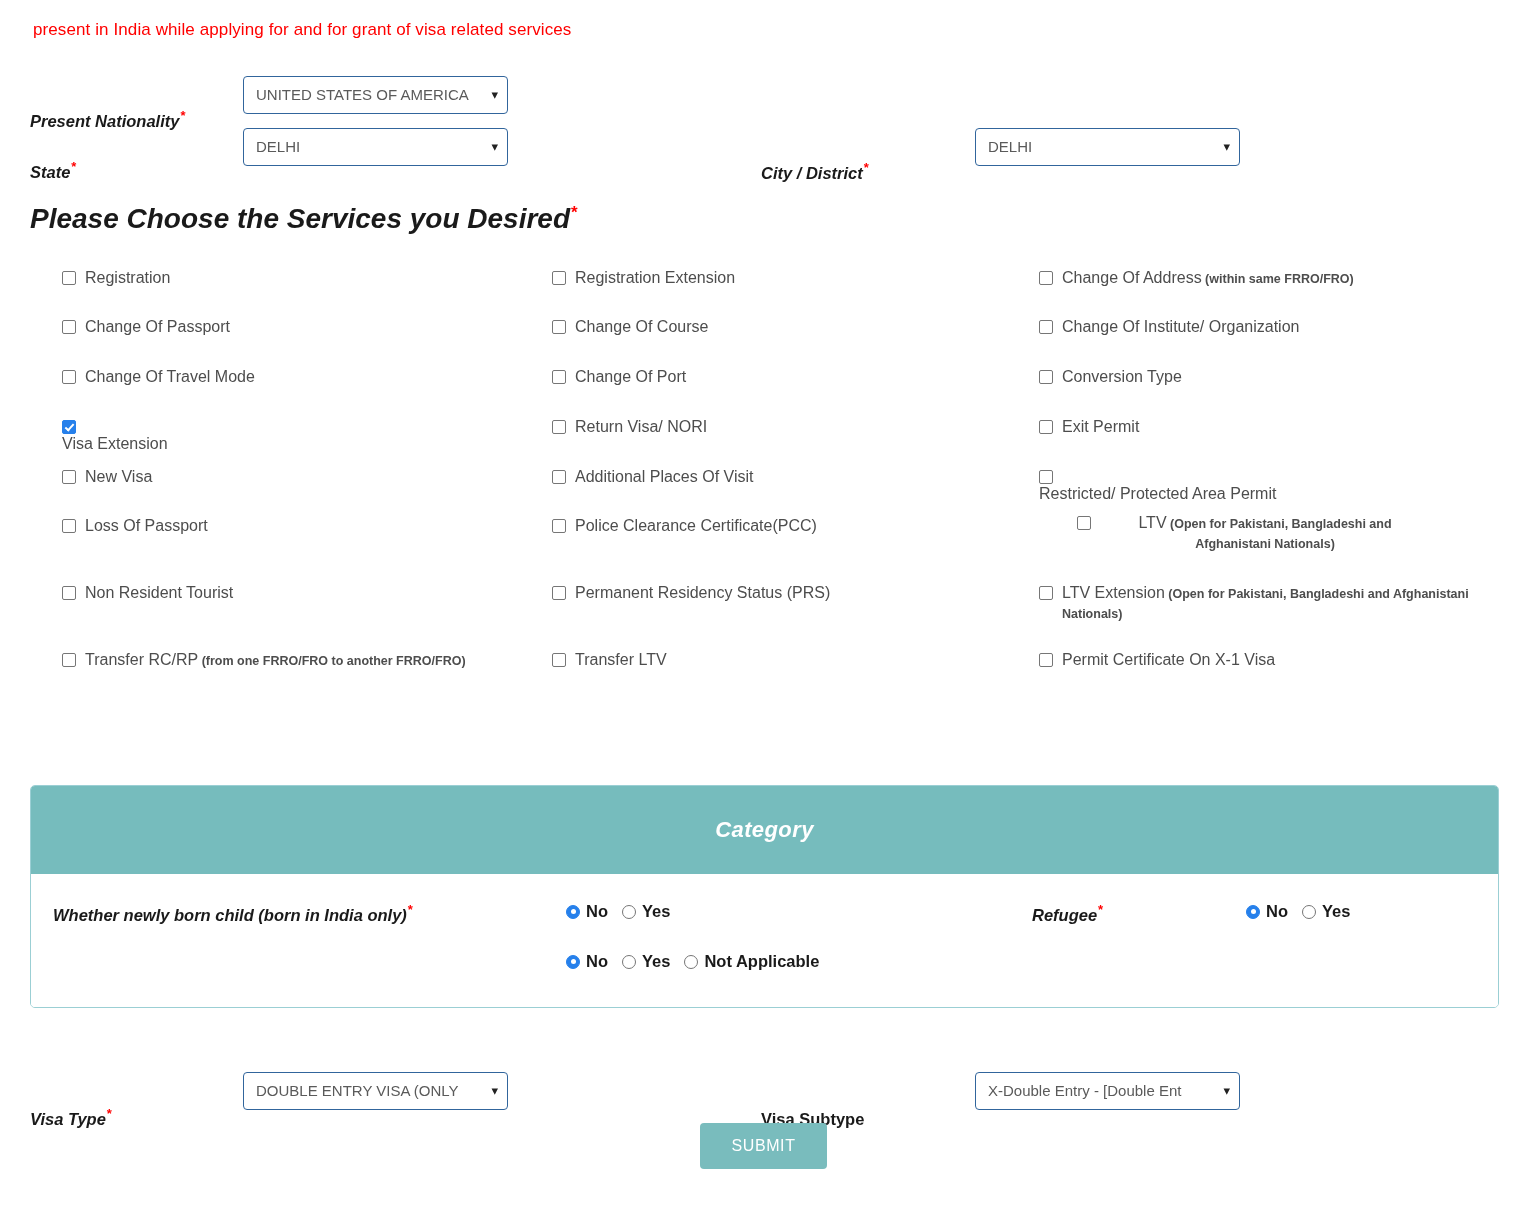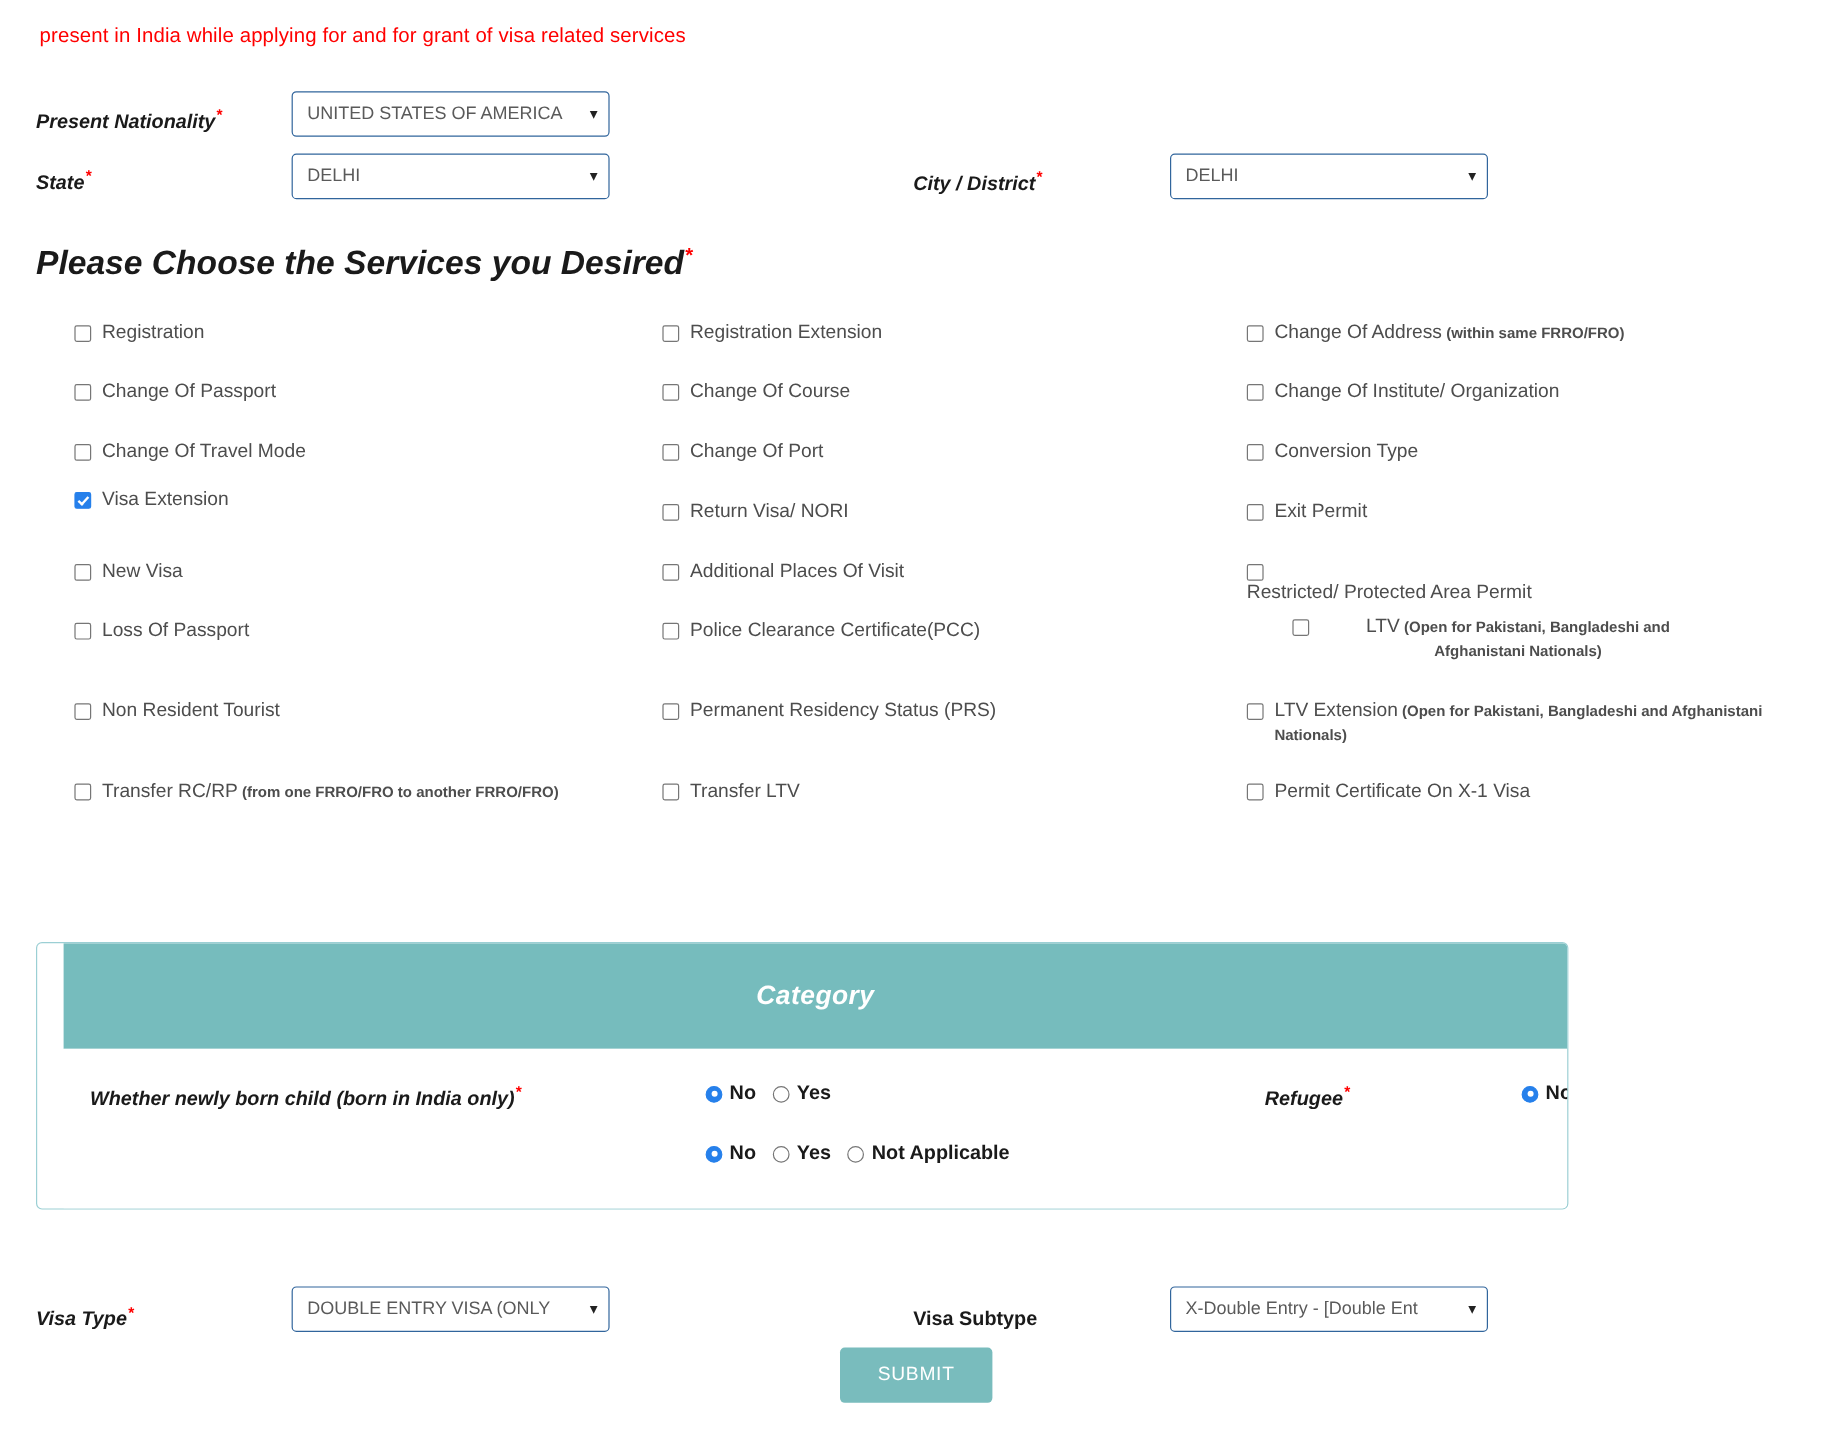--- a/index.html
+++ b/index.html
@@ -28,20 +28,21 @@
   }
 
   
   .field-label {
     position: absolute;
     font-style: italic;
     font-weight: bold;
     font-size: 16.5px;
     color: #1a1a1a;
     white-space: nowrap;
+    margin-top: 20px;
   }
   .field-label.plain {
     font-style: normal;
   }
   .req {
     color: #ff0000;
     font-style: normal;
     font-weight: bold;
     margin-left: 1px;
   }
@@ -164,27 +165,26 @@
   .svc-item.ltv .ltv-wrap {
     text-align: center;
     width: 330px;
   }
 
   
   .cat-panel {
     position: absolute;
     left: 30px;
     top: 785px;
-    width: 1277px;
+    width: 1469px;
     box-sizing: border-box;
     border: 1px solid #9bcfd4;
     border-radius: 5px;
     background: #ffffff;
     overflow: hidden;
-    padding-left: 22px;
   }
   .cat-head {
     background: #76bcbd;
     height: 88px;
     display: flex;
     align-items: center;
     justify-content: center;
   }
   .cat-title {
     color: #ffffff;
@@ -305,21 +305,21 @@
         <div><span class="svc-text">Registration</span></div>
       </div>
       <div class="svc-item" style="top: 59px; left: 0px;">
         <span class="cbx"></span>
         <div><span class="svc-text">Change Of Passport</span></div>
       </div>
       <div class="svc-item" style="top: 109px; left: 0px;">
         <span class="cbx"></span>
         <div><span class="svc-text">Change Of Travel Mode</span></div>
       </div>
-      <div class="svc-item" style="top: 149px; left: 0px;">
+      <div class="svc-item" style="top: 159px; left: 0px; flex-direction: column;">
         <span class="cbx checked"></span>
         <div><span class="svc-text">Visa Extension</span></div>
       </div>
       <div class="svc-item" style="top: 209px; left: 0px;">
         <span class="cbx"></span>
         <div><span class="svc-text">New Visa</span></div>
       </div>
       <div class="svc-item" style="top: 258px; left: 0px;">
         <span class="cbx"></span>
         <div><span class="svc-text">Loss Of Passport</span></div>

